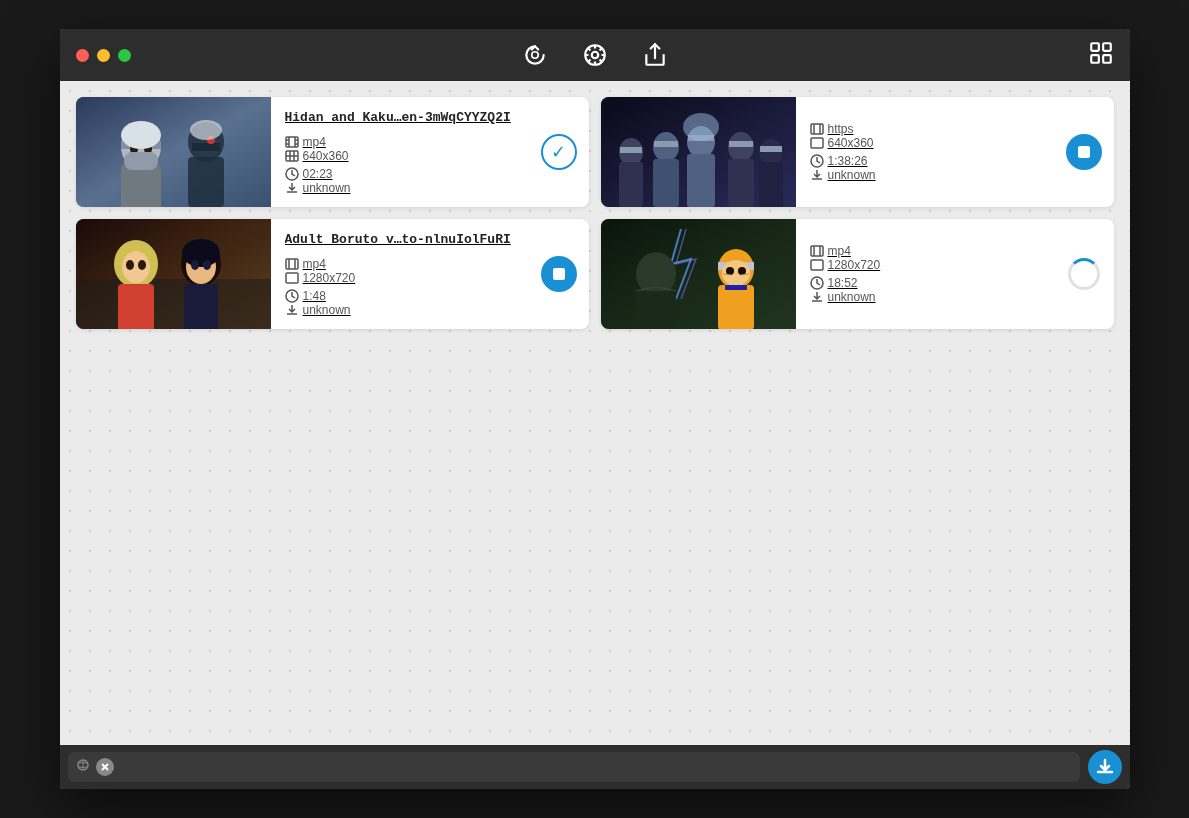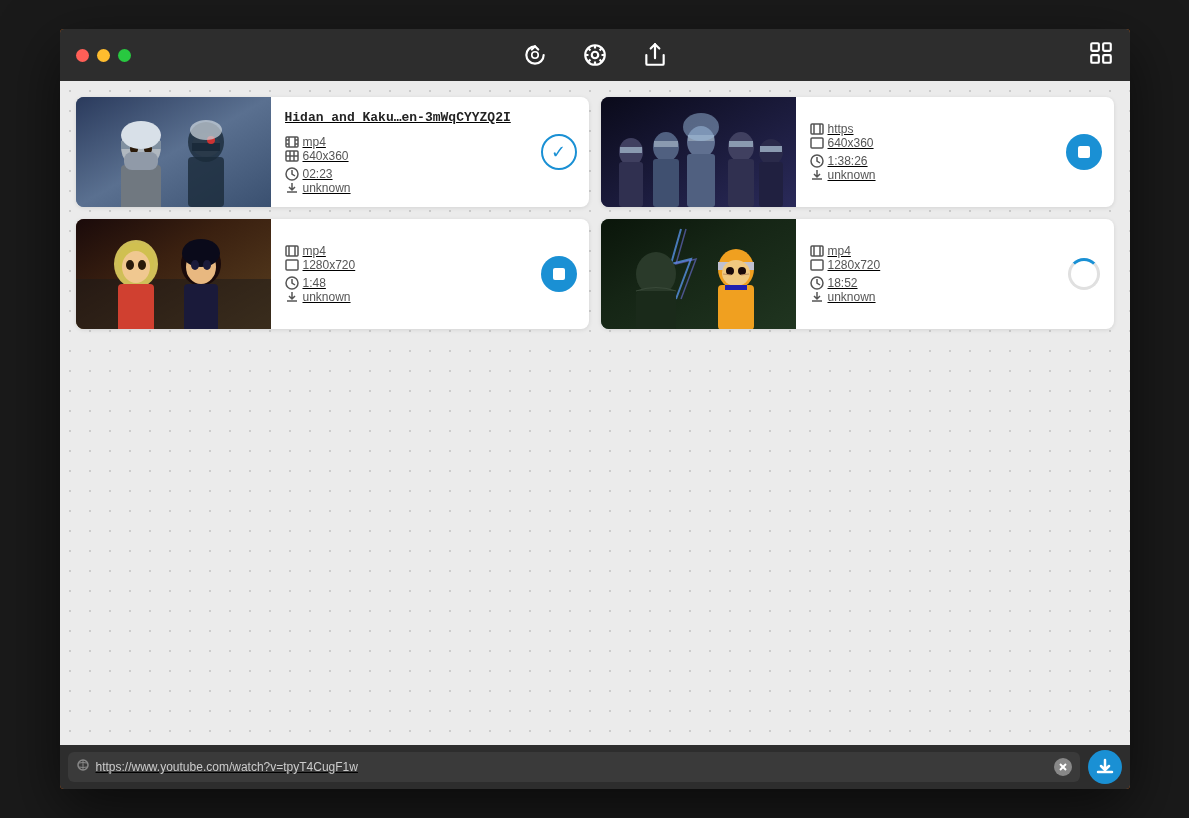--- a/index.html
+++ b/index.html
@@ -576,20 +576,21 @@
 
             <ellipse cx="125" cy="34" rx="19" ry="14" fill="#0a0a1a"></ellipse>
 
             <ellipse cx="119" cy="46" rx="4" ry="5" fill="#1a1a3a"></ellipse>
             <ellipse cx="131" cy="46" rx="4" ry="5" fill="#1a1a3a"></ellipse>
 
             <rect x="108" y="65" width="34" height="50" rx="4" fill="#1a1a3a"></rect>
           </svg>
         </div>
         <div class="video-info">
+          <div class="video-title">Adult Boruto v…to-nlnuIolFuRI</div>
           <div class="video-meta">
             <div class="meta-row">
               <div class="meta-item">
                 <div class="meta-icon">
                   <svg viewBox="0 0 14 14" fill="none" stroke="#555" stroke-width="1.5">
                     <rect x="1" y="2" width="12" height="10" rx="1"></rect>
                     <line x1="4" y1="2" x2="4" y2="12"></line>
                     <line x1="10" y1="2" x2="10" y2="12"></line>
                   </svg>
                 </div>
@@ -720,21 +721,20 @@
   <div class="bottombar">
     <div class="url-bar">
       <div class="url-icon">
         <svg viewBox="0 0 14 14">
           <circle cx="7" cy="7" r="5" stroke="#888" stroke-width="1.5" fill="none"></circle>
           <line x1="7" y1="2" x2="7" y2="12" stroke="#888" stroke-width="1"></line>
           <path d="M3 5 Q7 4 11 5" stroke="#888" stroke-width="1" fill="none"></path>
           <path d="M3 9 Q7 10 11 9" stroke="#888" stroke-width="1" fill="none"></path>
         </svg>
       </div>
-      <span class="url-text">https://www.youtube.com/watch?v=tpyT4CugF1w</span>
       <div class="url-clear">
         <svg viewBox="0 0 10 10">
           <line x1="2" y1="2" x2="8" y2="8"></line>
           <line x1="8" y1="2" x2="2" y2="8"></line>
         </svg>
       </div>
     </div>
     <div class="download-btn">
       <svg viewBox="0 0 18 18">
         <path d="M9 2v10M5 8l4 4 4-4" stroke-linecap="round" stroke-linejoin="round"></path>

